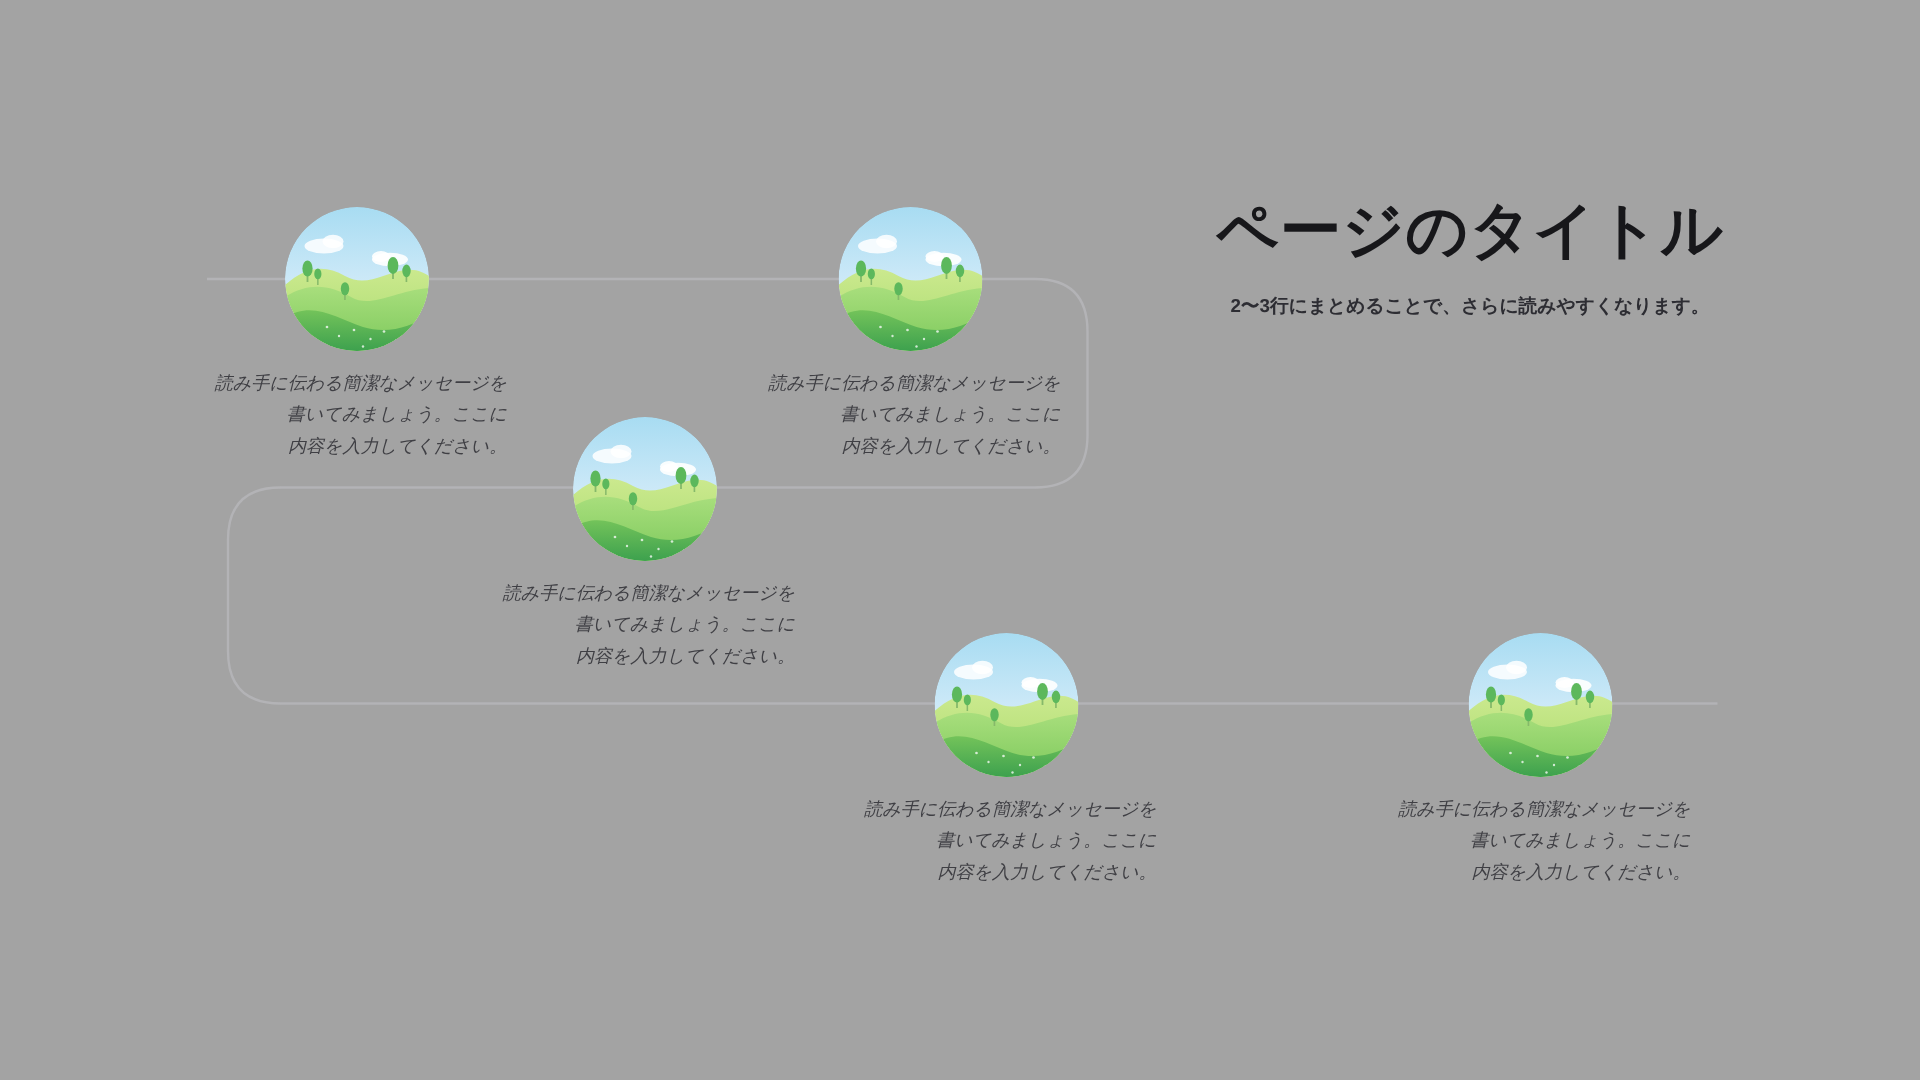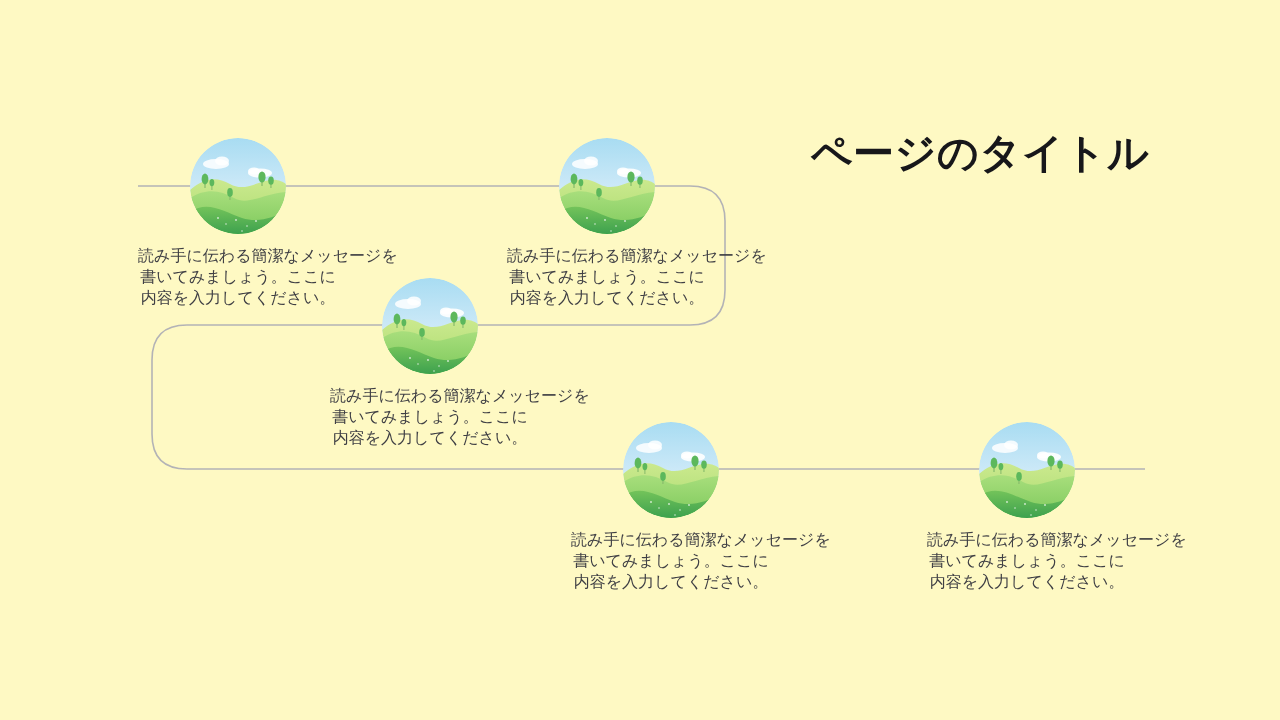--- a/index.html
+++ b/index.html
@@ -12,21 +12,21 @@
     height: 720px;
     position: relative;
     overflow: hidden;
     font-family: "Liberation Sans", "DejaVu Sans", sans-serif;
     -webkit-font-smoothing: antialiased;
   }
 
   .slide {
     position: absolute;
     inset: 0;
-    background: #fef9c3;
+    background: #a3a3a3;
   }
 
   
   .connector-layer {
     position: absolute;
     left: 0;
     top: 0;
     width: 1280px;
     height: 720px;
     pointer-events: none;
@@ -74,25 +74,26 @@
   }
   .scene {
     width: 96px;
     height: 96px;
     border-radius: 50%;
     overflow: hidden;
     display: block;
   }
   .node-caption {
     margin-top: 11px;
-    font-size: 16px;
+    font-size: 12px;
     line-height: 21.2px;
     color: #3f3f44;
-    text-align: center;
+    text-align: right;
     white-space: nowrap;
+    font-style: italic;
   }
   .node-caption .cap-line {
     display: block;
   }
 
   
   #node-1 { left: 238px; top: 138px; }
   #node-2 { left: 607px; top: 138px; }
   #node-3 { left: 430px; top: 278px; }
   #node-4 { left: 671px; top: 422px; }
@@ -112,20 +113,21 @@
              L 187 325
              Q 152 325 152 360
              L 152 434
              Q 152 469 187 469
              L 1145 469" fill="none" stroke="#b3b3b6" stroke-width="1.6" stroke-linecap="butt"></path>
   </svg>
 
   <div class="title-block">
     <h1 class="page-title">ページのタイトル</h1>
     <p class="page-subtitle">
+      <span class="sub-line">2〜3行にまとめることで、さらに読みやすくなります。</span>
     </p>
   </div>
 
   <div class="node" id="node-1">
     <div class="circle-wrap">
       <svg class="scene" viewBox="0 0 96 96">
         <defs>
           <clipPath id="c1">
               <circle cx="48" cy="48" r="48"></circle>
             </clipPath>

